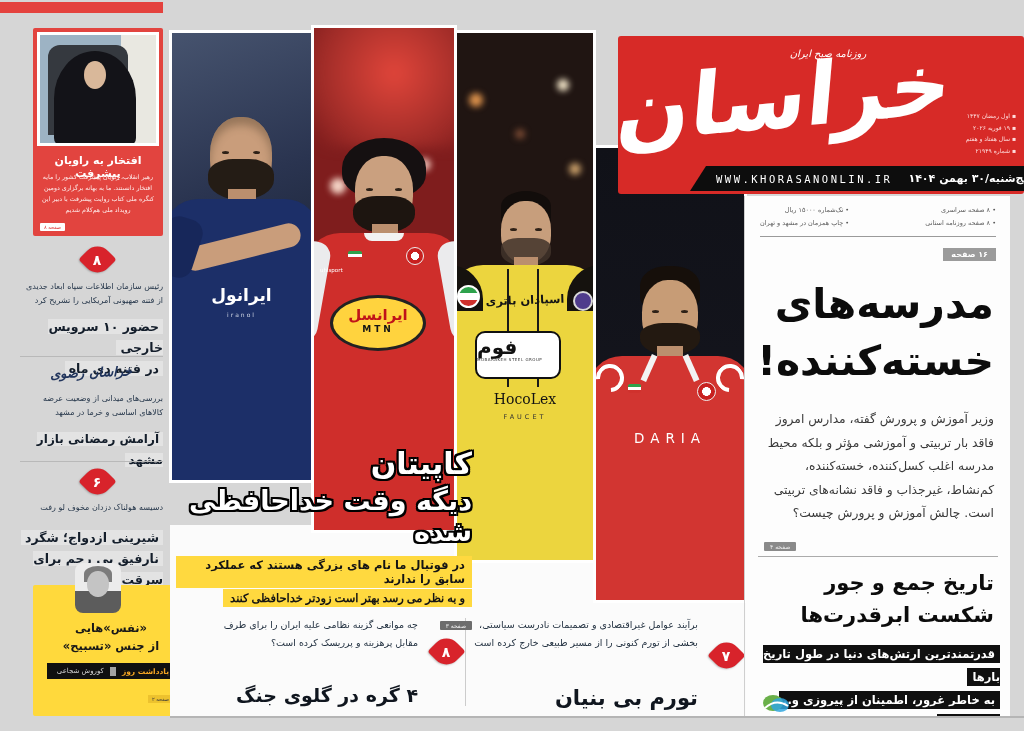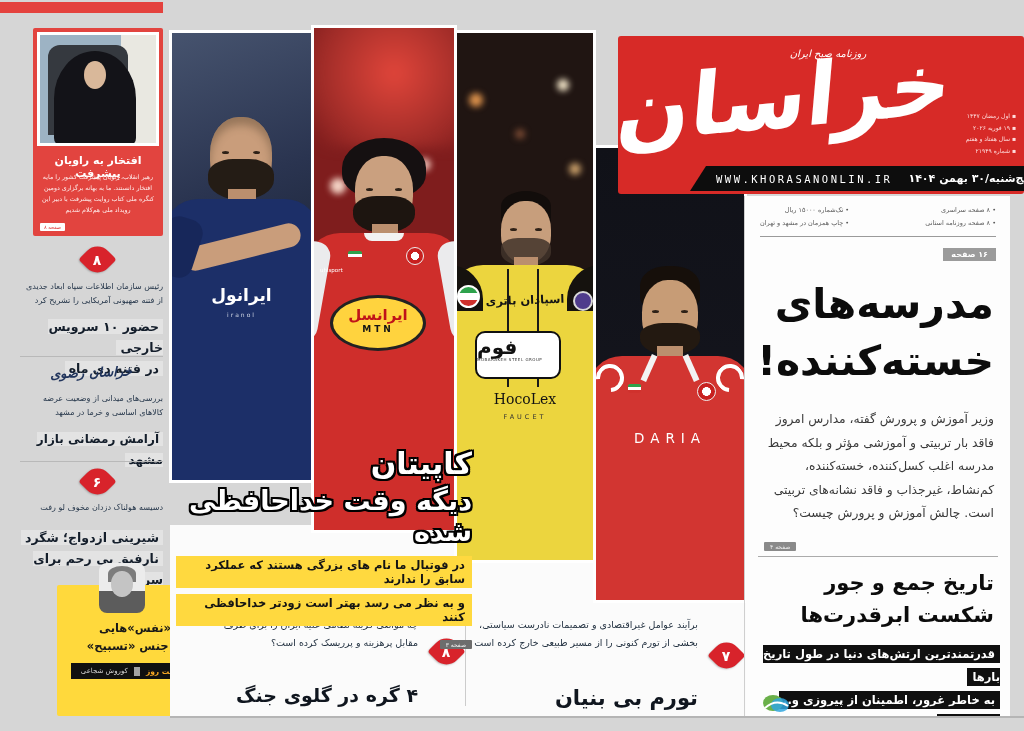--- a/index.html
+++ b/index.html
@@ -125,21 +125,21 @@
   <div class="abs leaf" style="left:84px;top:468px;">
     <span>۶</span>
   </div>
   <div class="abs kicker" style="left:18px;top:501px;width:145px;">دسیسه هولناک دزدان مخوف لو رفت</div>
   <div class="abs" style="left:18px;top:527px;width:145px;">
     <div class="hl-line"><span>شیرینی ازدواج؛ شگرد</span></div>
     <div class="hl-line"><span>نارفیق بی رحم برای سرقت</span></div>
     <div class="hl-line"><span>با آبمیوه سمی!</span></div>
   </div>
 
-  <div class="abs ycard" style="left:33px;top:585px;width:156px;height:131px;margin-left:24px;">
+  <div class="abs ycard" style="left:33px;top:585px;width:156px;height:131px;">
     <div class="man-photo">
       <div class="mp-hair"></div>
       <div class="mp-face"></div>
     </div>
     <div class="ycard-title">
       <div>«نفس»هایی</div>
       <div>از جنس «تسبیح»</div>
     </div>
     <div class="ybadge">
       <div class="lbl">یادداشت روز</div>
@@ -238,21 +238,21 @@
       <div class="flag" style="left:40px;top:28px;width:13px;height:9px;"></div>
       <div class="crest" style="right:36px;top:26px;width:17px;height:17px;"></div>
       <div style="position:absolute;left:0;right:0;top:74px;text-align:center;color:#fff;font-size:13.5px;letter-spacing:6px;direction:ltr;">DARIA</div>
     </div>
   </div>
 
   <div class="abs" style="left:176px;top:446px;width:296px;z-index:5;text-align:right;">
     <div class="outline" style="font-size:30px;padding-left:160px;">کاپیتان</div>
     <div class="outline" style="font-size:27px;margin-top:4px;">دیگه وقت خداحافظی شده</div>
     <div class="ystrip" style="margin-top:9px;"><span>در فوتبال ما نام های بزرگی هستند که عملکرد سابق را ندارند</span></div>
-    <div class="ystrip" style="margin-top:6px;"><span>و به نظر می رسد بهتر است زودتر خداحافظی کنند</span></div>
+    <div class="ystrip" style="margin-top:0;font-family:Liberation Serif, serif;"><span>و به نظر می رسد بهتر است زودتر خداحافظی کنند</span></div>
     <div style="margin-top:6px;"><span class="pageref">صفحه ۳</span></div>
   </div>
 
   <div class="abs" style="left:180px;top:612px;width:282px;height:100px;z-index:3;">
     <div class="leaf" style="position:absolute;right:2px;top:26px;">
         <span>۸</span>
       </div>
     <div class="kicker-md" style="position:absolute;right:44px;top:4px;width:212px;">چه موانعی گزینه نظامی علیه ایران را برای طرف مقابل پرهزینه و پرریسک کرده است؟</div>
     <div class="bd-head" style="position:absolute;right:44px;top:72px;font-size:19px;">۴ گره در گلوی جنگ</div>
   </div>

